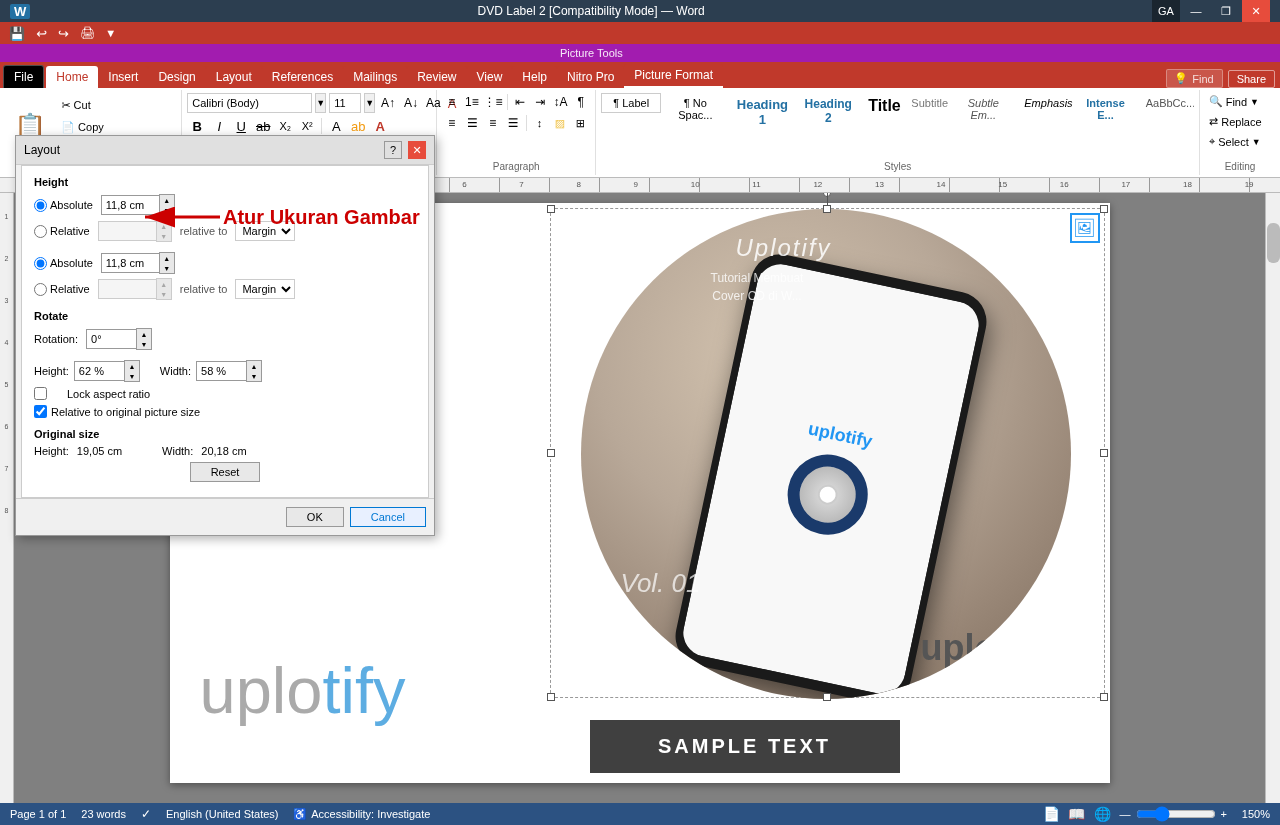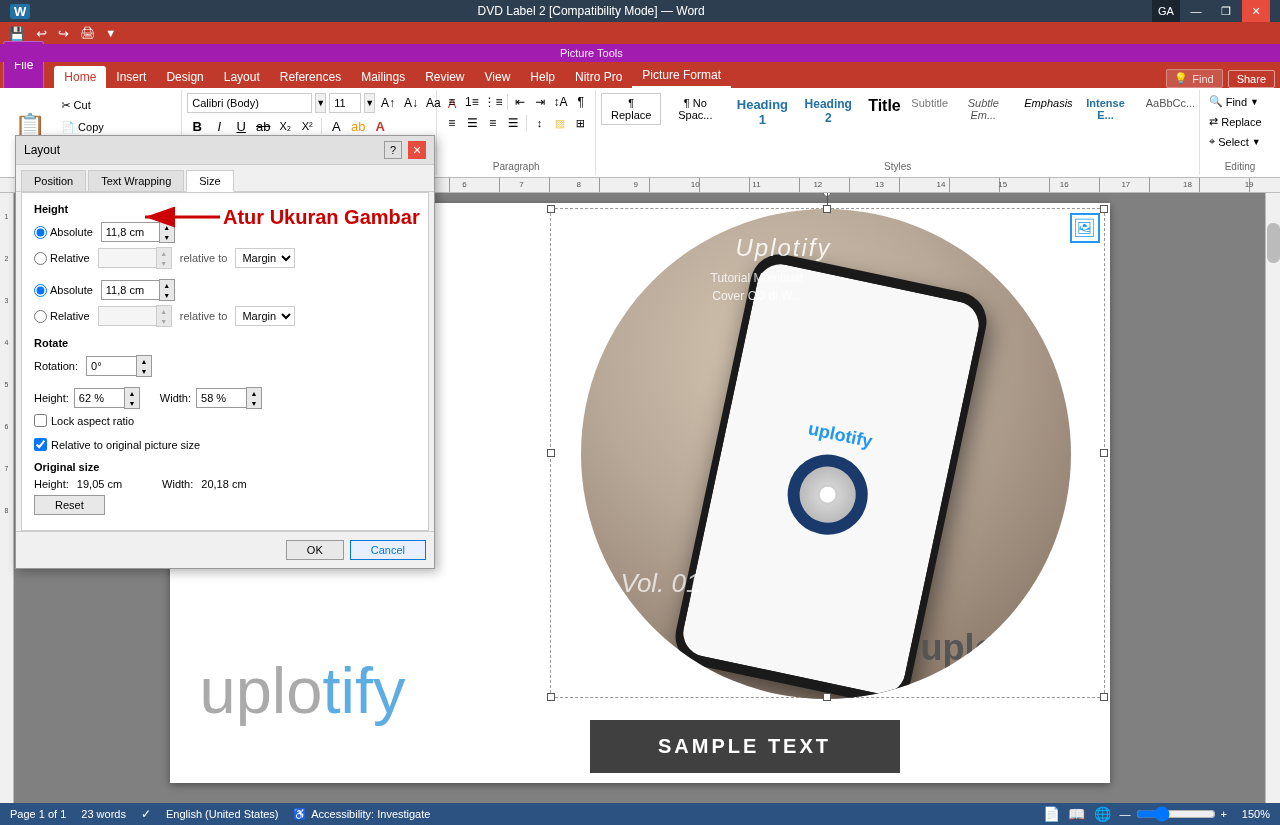--- a/index.html
+++ b/index.html
@@ -83,21 +83,21 @@
   <div style="color:white; padding:2px 4px; cursor:pointer; font-size:13px;">↪</div>
   <div style="color:white; padding:2px 4px; cursor:pointer; font-size:12px;">🖨</div>
   <div style="color:white; padding:2px 3px; cursor:pointer; font-size:11px;">▼</div>
 </div>
 
 <div style="background:#a21caf; height:18px; display:flex; align-items:center; padding:0; position:relative;">
   <div style="color:rgba(255,255,255,0.9); font-size:11px; position:absolute; left:560px;">Picture Tools</div>
 </div>
 
 <div style="background:#c0392b; display:flex; align-items:flex-end; height:26px; padding-left:3px;">
-  <div style="padding:16px 10px; background:#a21caf; color:white; font-size:12px; cursor:pointer; border-radius:3px 3px 0 0; margin-right:10px; border:1px solid rgba(255,255,255,0.3); border-bottom:none;">File</div>
+  <div style="padding:4px 10px; background:#000000; color:white; font-size:12px; cursor:pointer; border-radius:3px 3px 0 0; margin-right:2px; border:1px solid rgba(255,255,255,0.3); border-bottom:none;">File</div>
   <div style="padding:4px 10px; background:white; color:#c0392b; font-size:12px; cursor:pointer; border-radius:3px 3px 0 0; font-weight:500;">Home</div>
   <div style="padding:4px 10px; background:#c0392b; color:white; font-size:12px; cursor:pointer; border-radius:3px 3px 0 0;">Insert</div>
   <div style="padding:4px 10px; background:#c0392b; color:white; font-size:12px; cursor:pointer; border-radius:3px 3px 0 0;">Design</div>
   <div style="padding:4px 10px; background:#c0392b; color:white; font-size:12px; cursor:pointer; border-radius:3px 3px 0 0;">Layout</div>
   <div style="padding:4px 10px; background:#c0392b; color:white; font-size:12px; cursor:pointer; border-radius:3px 3px 0 0;margin-top:12px;">References</div>
   <div style="padding:4px 10px; background:#c0392b; color:white; font-size:12px; cursor:pointer; border-radius:3px 3px 0 0;">Mailings</div>
   <div style="padding:4px 10px; background:#c0392b; color:white; font-size:12px; cursor:pointer; border-radius:3px 3px 0 0;">Review</div>
   <div style="padding:4px 10px; background:#c0392b; color:white; font-size:12px; cursor:pointer; border-radius:3px 3px 0 0;">View</div>
   <div style="padding:4px 10px; background:#c0392b; color:white; font-size:12px; cursor:pointer; border-radius:3px 3px 0 0;">Help</div>
   <div style="padding:4px 10px; background:#c0392b; color:white; font-size:12px; cursor:pointer; border-radius:3px 3px 0 0;">Nitro Pro</div>
@@ -182,21 +182,21 @@
       <div style="width:1px; background:#ddd; height:16px; margin:0 2px;"></div>
       <div style="width:22px; height:18px; display:flex; align-items:center; justify-content:center; border:1px solid transparent; cursor:pointer; font-size:11px;">↕</div>
       <div style="width:22px; height:18px; display:flex; align-items:center; justify-content:center; border:1px solid transparent; cursor:pointer; font-size:11px; color:#f0c040;">▨</div>
       <div style="width:22px; height:18px; display:flex; align-items:center; justify-content:center; border:1px solid transparent; cursor:pointer; font-size:11px;">⊞</div>
     </div>
     <div style="margin-top:auto; font-size:10px; color:#666; text-align:center;">Paragraph</div>
   </div>
 
   <div style="display:flex; flex-direction:column; padding:3px 5px; border-right:1px solid #e0e0e0; flex:1;">
     <div style="display:flex; gap:2px; overflow:hidden; height:60px; align-items:flex-start;">
-      <div style="padding:3px 6px; border:1px solid #ccc; cursor:pointer; font-size:11px; background:white; min-width:60px; text-align:center;">¶ Replace</div>
+      <div style="padding:3px 6px; border:1px solid #ccc; cursor:pointer; font-size:11px; background:white; min-width:60px; text-align:center;">¶ Label</div>
       <div style="padding:3px 6px; border:1px solid transparent; cursor:pointer; font-size:11px; min-width:55px; text-align:center;">¶ No Spac...</div>
       <div style="padding:3px 6px; border:1px solid transparent; cursor:pointer; font-size:13px; font-weight:bold; min-width:55px; text-align:center; color:#2471a3;">Heading 1</div>
       <div style="padding:3px 6px; border:1px solid transparent; cursor:pointer; font-size:12px; font-weight:bold; min-width:55px; text-align:center; color:#2471a3;">Heading 2</div>
       <div style="padding:3px 6px; border:1px solid transparent; cursor:pointer; font-size:16px; font-weight:bold; min-width:35px; text-align:center;">Title</div>
       <div style="padding:3px 6px; border:1px solid transparent; cursor:pointer; font-size:11px; min-width:45px; text-align:center; color:#777;">Subtitle</div>
       <div style="padding:3px 6px; border:1px solid transparent; cursor:pointer; font-size:11px; min-width:55px; text-align:center; font-style:italic; color:#555;">Subtle Em...</div>
       <div style="padding:3px 6px; border:1px solid transparent; cursor:pointer; font-size:11px; min-width:55px; text-align:center; font-style:italic;">Emphasis</div>
       <div style="padding:3px 6px; border:1px solid transparent; cursor:pointer; font-size:11px; min-width:55px; text-align:center; font-weight:bold; color:#2471a3;">Intense E...</div>
       <div style="padding:3px 6px; border:1px solid transparent; cursor:pointer; font-size:11px; min-width:55px; text-align:center; color:#555;">AaBbCc...</div>
     </div>
@@ -355,25 +355,20 @@
 
 <div class="layout-dialog">
   <div class="dialog-title-bar">
     <span>Layout</span>
     <div style="display:flex; align-items:center; gap:3px;">
       <button class="dialog-help">?</button>
       <button class="dialog-close">✕</button>
     </div>
   </div>
 
-  <div style="display:flex; padding:5px 5px 0; gap:2px; background:#f0f0f0; border-bottom:1px solid #ccc;">
-    <div style="padding:4px 12px; border:1px solid #ccc; background:#e0e0e0; cursor:pointer; font-size:11px; border-bottom:none;">Position</div>
-    <div style="padding:4px 12px; border:1px solid #ccc; background:#e0e0e0; cursor:pointer; font-size:11px; border-bottom:none;">Text Wrapping</div>
-    <div style="padding:4px 12px; border:1px solid #ccc; background:white; cursor:pointer; font-size:11px; border-bottom:1px solid white; margin-bottom:-1px;">Size</div>
-  </div>
 
   <div style="background:white; border:1px solid #ccc; margin:0 5px; padding:10px 12px;">
 
     <div style="margin-bottom:10px;">
       <div style="font-weight:bold; font-size:11px; margin-bottom:6px;">Height</div>
       <div style="display:flex; align-items:center; gap:8px; margin-bottom:4px;">
         <label style="display:flex; align-items:center; gap:3px; font-size:11px; cursor:pointer;">
           <input type="radio" name="height-type" checked="" style="">
           <span>Absolute</span>
         </label>
@@ -469,21 +464,21 @@
           <span style="font-size:11px;">Width:</span>
           <div style="display:flex; align-items:center;">
             <input type="text" value="58 %" style="width: 50px; height: 20px; border-top: 1px solid rgb(153, 153, 153); border-bottom: 1px solid rgb(153, 153, 153); border-left: 1px solid rgb(153, 153, 153); border-image: initial; border-right: none; padding: 1px 4px; font-size: 11px;">
             <div style="display:flex; flex-direction:column; border:1px solid #999;">
               <button class="spin-btn">▲</button>
               <button class="spin-btn">▼</button>
             </div>
           </div>
         </div>
       </div>
-      <label style="display:flex; align-items:center; gap:4px; font-size:11px; cursor:pointer; margin-bottom:11px;">
+      <label style="display:flex; align-items:center; gap:20px; font-size:11px; cursor:pointer; margin-bottom:5px;">
         <input type="checkbox" style="">
         <span>Lock aspect ratio</span>
       </label>
       <label style="display:flex; align-items:center; gap:4px; font-size:11px; cursor:pointer;">
         <input type="checkbox" checked="" style="">
         <span>Relative to original picture size</span>
       </label>
     </div>
 
     <div style="margin-bottom:5px;">
@@ -491,21 +486,21 @@
       <div style="display:flex; gap:40px; margin-bottom:5px;">
         <div style="display:flex; gap:8px; font-size:11px;">
           <span>Height:</span>
           <span>19,05 cm</span>
         </div>
         <div style="display:flex; gap:8px; font-size:11px;">
           <span>Width:</span>
           <span>20,18 cm</span>
         </div>
       </div>
-      <div style="display:flex; justify-content:flex-start;">
+      <div style="display:flex; justify-content:center;">
         <button style="padding:3px 20px; border:1px solid #999; background:#e8e8e8; cursor:pointer; font-size:11px;">Reset</button>
       </div>
     </div>
   </div>
 
   <div style="padding:8px; display:flex; justify-content:flex-end; gap:6px; background:#f0f0f0; border-top:1px solid #ccc;">
     <button style="padding:3px 20px; border:1px solid #999; background:#e8e8e8; cursor:pointer; font-size:11px;">OK</button>
     <button style="padding:3px 20px; border:1px solid #0078d4; background:#e8f0ff; cursor:pointer; font-size:11px; color:#0078d4;">Cancel</button>
   </div>
 </div>

